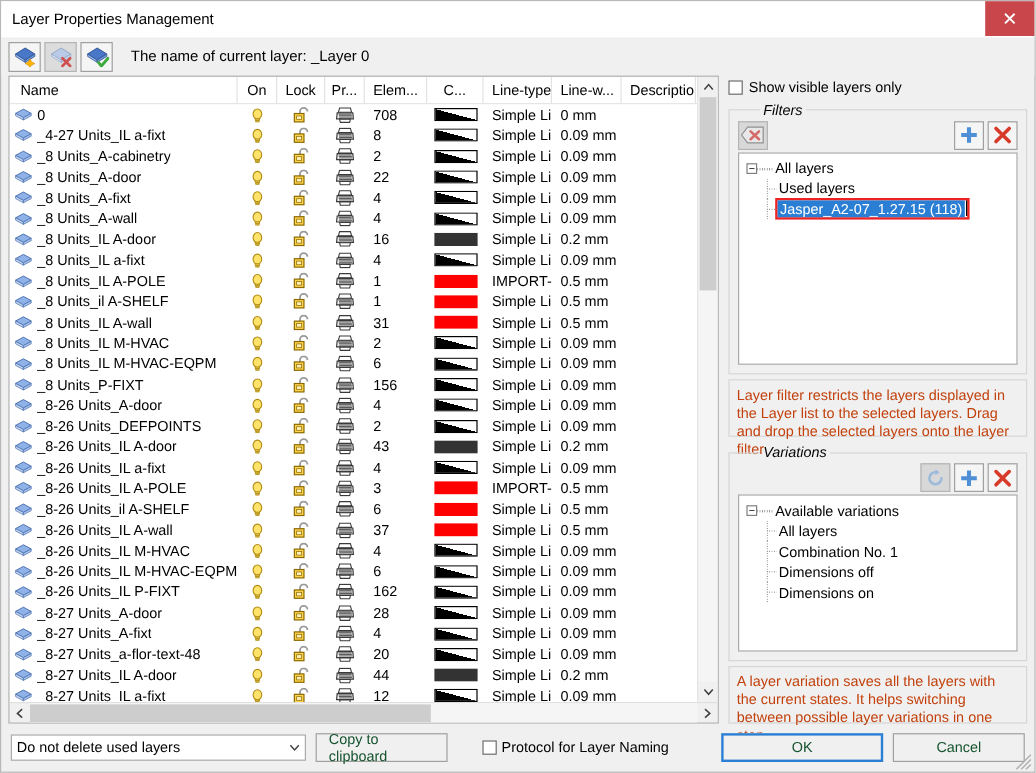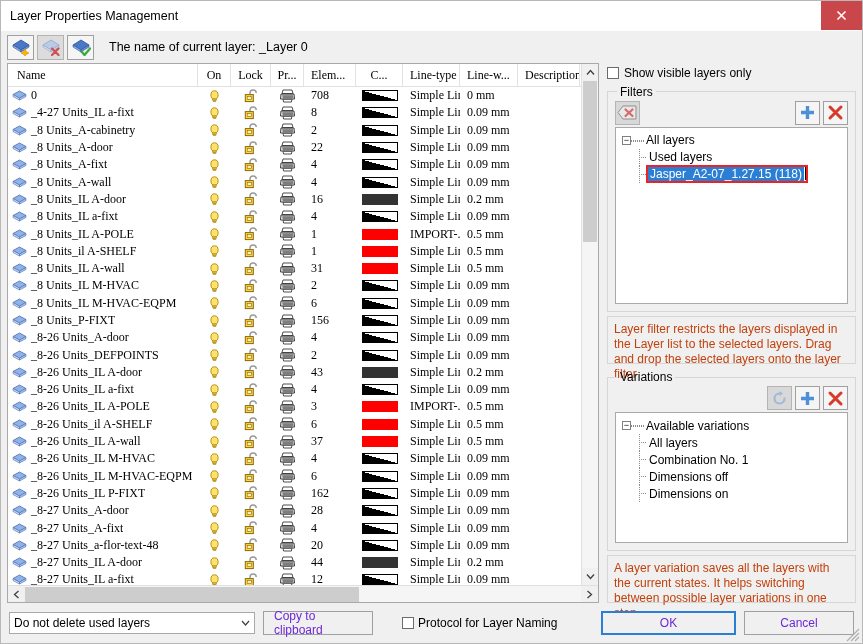--- a/index.html
+++ b/index.html
@@ -43,21 +43,21 @@
   }
   .tb-btn.disabled{background:#dcdcdc;border-color:#b4b4b4;cursor:default;}
   .current-layer-label{
     margin-left:12px;font-size:12.5px;color:#000;white-space:nowrap;
   }
   
   .body{
     flex:1;display:flex;padding:0 6px 0 6px;box-sizing:border-box;min-height:0;
   }
   .left-pane{
-    width:592px;min-width:592px;display:flex;flex-direction:column;min-height:0;font-family:Liberation Serif, serif;
+    width:592px;min-width:592px;display:flex;flex-direction:column;min-height:0;
   }
   .right-pane{
     flex:1;margin-left:8px;display:flex;flex-direction:column;min-height:0;
   }
   
   .table-wrap{
     flex:1;border:1px solid #a9a9a9;background:#fff;
     display:flex;flex-direction:column;min-height:0;overflow:hidden;
     box-sizing:border-box;
   }
@@ -114,21 +114,21 @@
   
   .chk-row{display:flex;align-items:center;gap:5px;height:22px;margin-bottom:2px;}
   .chkbox{
     width:12px;height:12px;border:1px solid #6b6b6b;background:#fff;box-sizing:border-box;cursor:pointer;
   }
   .chk-label{font-size:12px;}
   fieldset.group{
     border:1px solid #d6d6d6;margin:0;padding:0 7px 7px 7px;
     box-sizing:border-box;display:flex;flex-direction:column;min-height:0;
   }
-  fieldset.group > legend{font-size:12px;padding:0 3px;margin-left:2px;}
+  fieldset.group > legend{font-size:12px;padding:0 3px;margin-left:18px;font-style:italic;}
   .grp-toolbar{height:28px;display:flex;align-items:center;}
   .grp-toolbar .spacer{flex:1;}
   .sq-btn{
     width:25px;height:24px;border:1px solid #a0a0a0;background:#f5f5f5;
     display:flex;align-items:center;justify-content:center;box-sizing:border-box;
     cursor:pointer;margin-left:3px;
   }
   .sq-btn.disabled{background:#d8d8d8;border-color:#b4b4b4;cursor:default;}
   .tree{
     border:1px solid #a9a9a9;background:#fff;flex:1;min-height:0;
@@ -183,21 +183,21 @@
     width:246px;height:22px;border:1px solid #a9a9a9;background:#fff;
     display:flex;align-items:center;box-sizing:border-box;font-size:12px;
     padding-left:4px;cursor:pointer;
   }
   .combo .cb-text{flex:1;overflow:hidden;white-space:nowrap;}
   .combo .cb-arrow{width:18px;display:flex;align-items:center;justify-content:center;}
   .btn{
     height:24px;border:1px solid #a0a0a0;background:#f0f0f0;
     display:flex;align-items:center;justify-content:center;
     font-size:12px;box-sizing:border-box;cursor:pointer;padding:0 10px;
-    font-family:"Liberation Sans", sans-serif;color:#6d28d9;
+    font-family:"Liberation Sans", sans-serif;color:#14532d;
   }
   .btn-ok{width:135px;border:2px solid #2a7fd4;background:#f0f0f0;}
   .btn-cancel{width:110px;}
   .footer .spacer{flex:1;}
   .grip{
     position:absolute;right:2px;bottom:1px;width:14px;height:14px;
   }
 </style>
 </head>
 <body>

